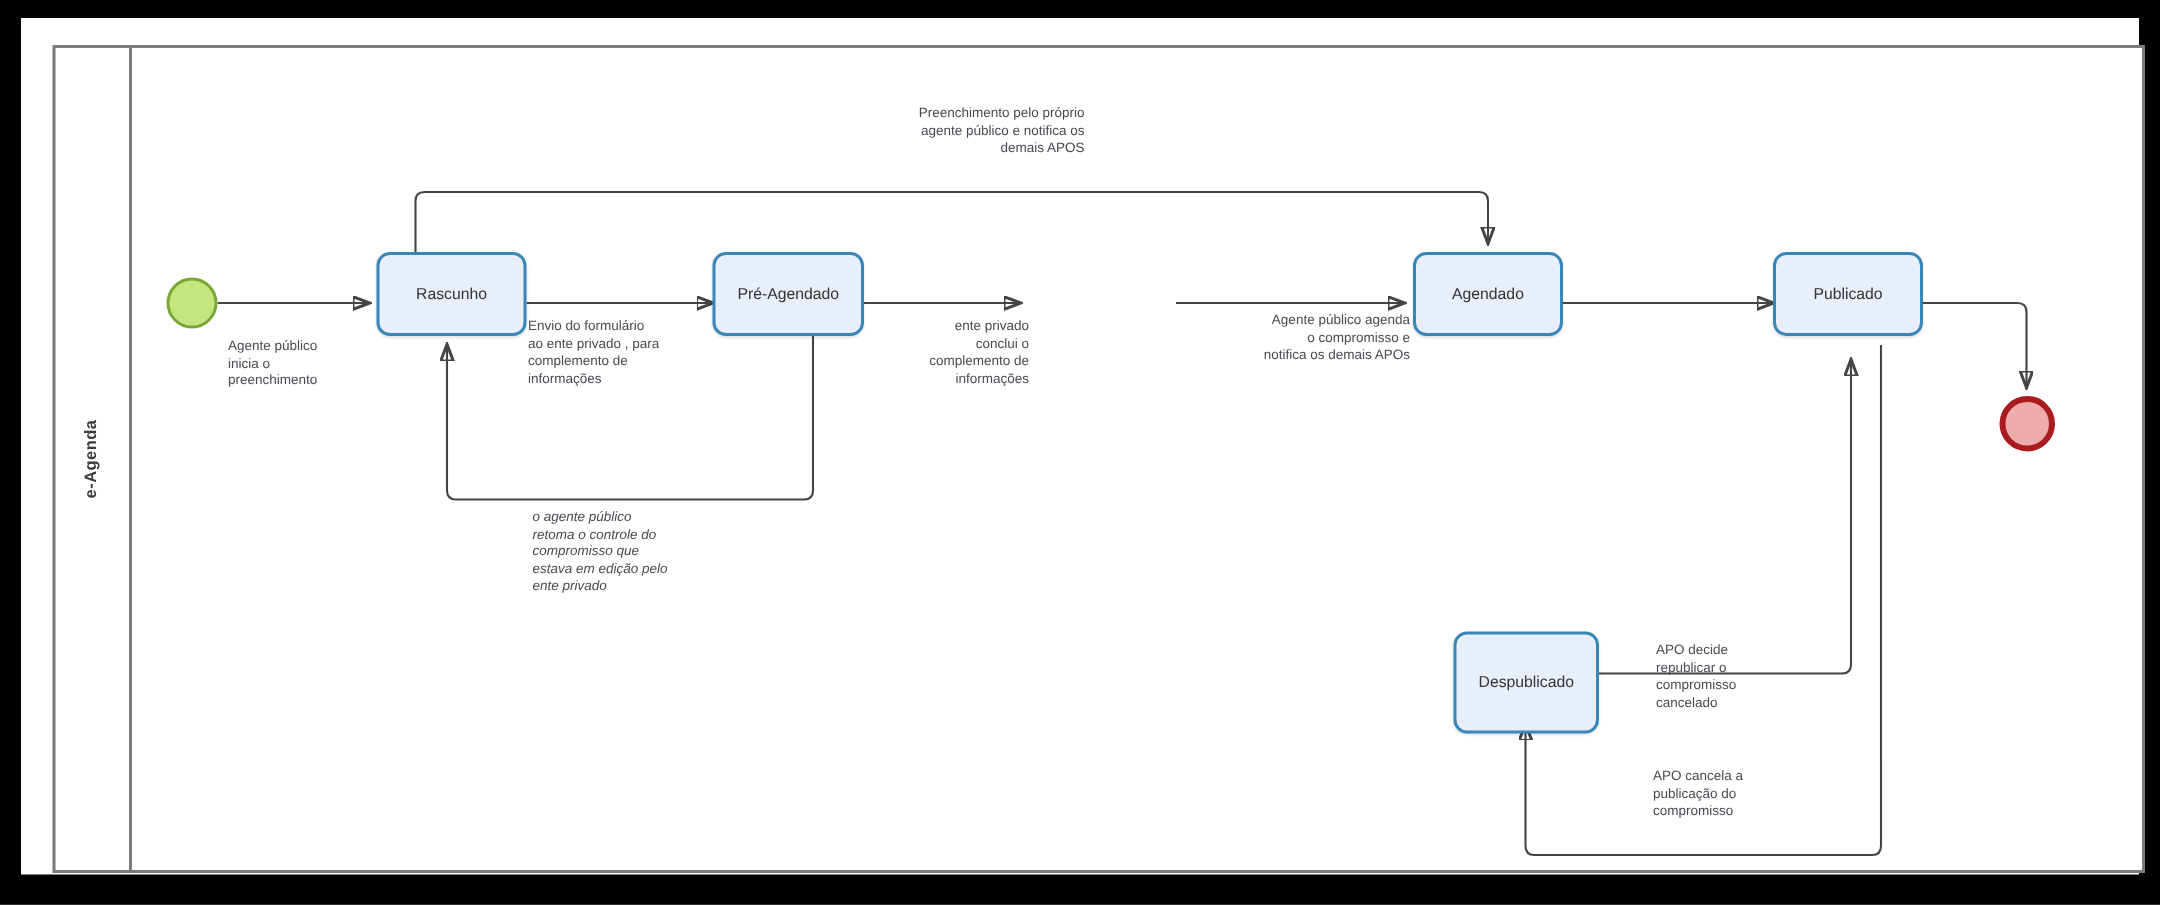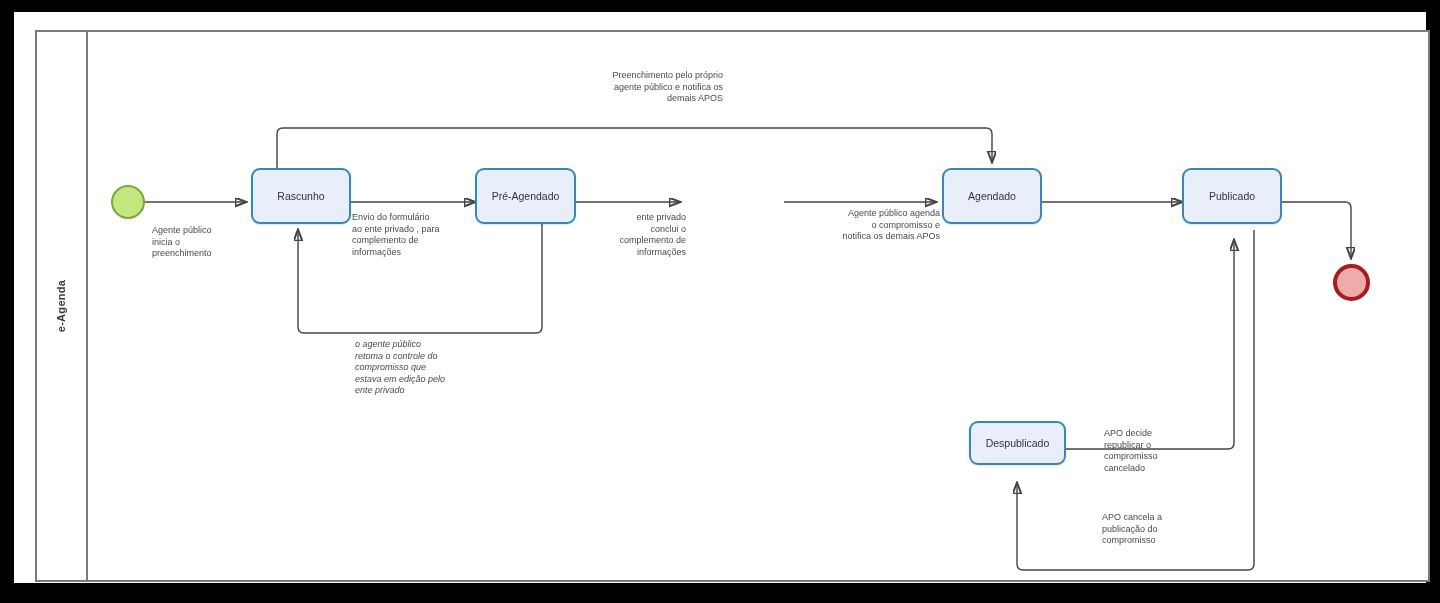--- a/index.html
+++ b/index.html
@@ -156,21 +156,21 @@
 
 
     <div class="task" style="left:928px; top:156px; width:100px; height:56px;">
       <span>Agendado</span>
     </div>
 
     <div class="task" style="left:1168px; top:156px; width:100px; height:56px;">
       <span>Publicado</span>
     </div>
 
-    <div class="task" style="left:955px; top:409px; width:97px; height:44px;">
+    <div class="task" style="left:955px; top:409px; width:97px; height:68px;">
       <span>Despublicado</span>
     </div>
 
     <div class="flow-label center" style="left:138px; top:213px; width:101px;">Agente público
 inicia o
 preenchimento</div>
 
     <div class="flow-label center" style="left:338px; top:200px; width:122px;">Envio do formulário
 ao ente privado , para
 complemento de

